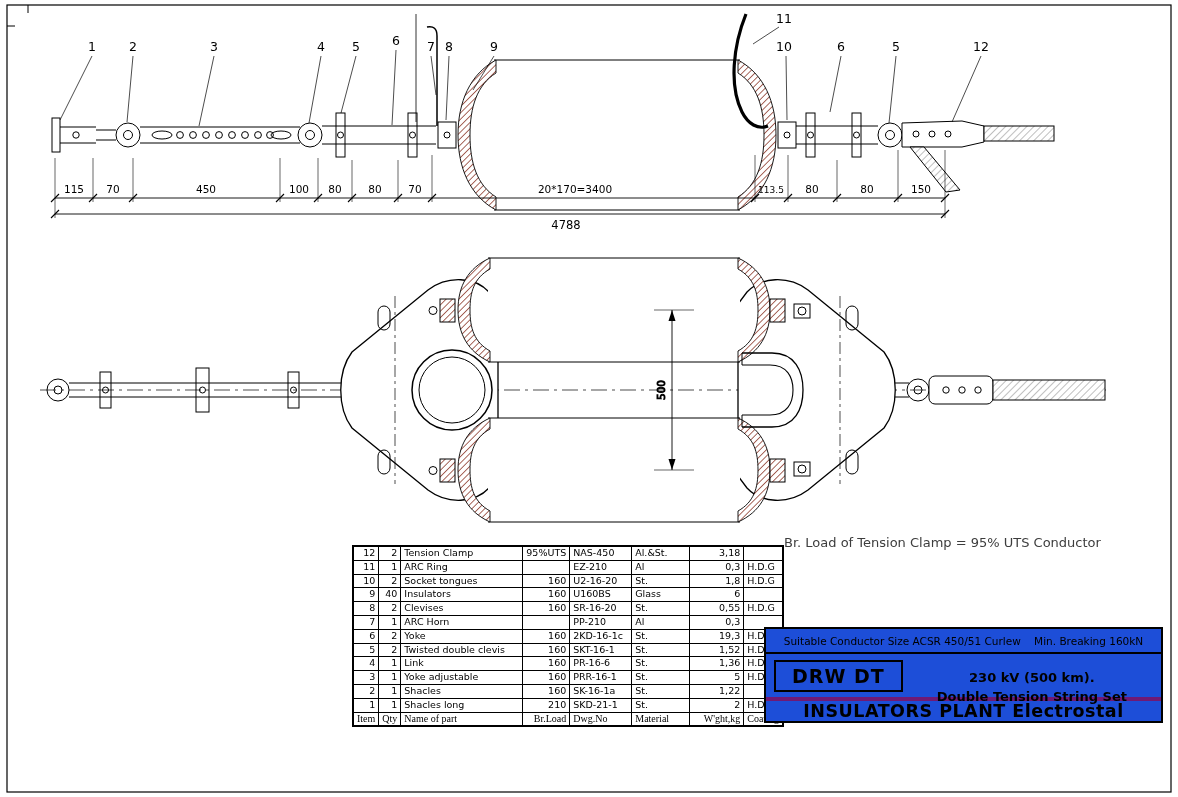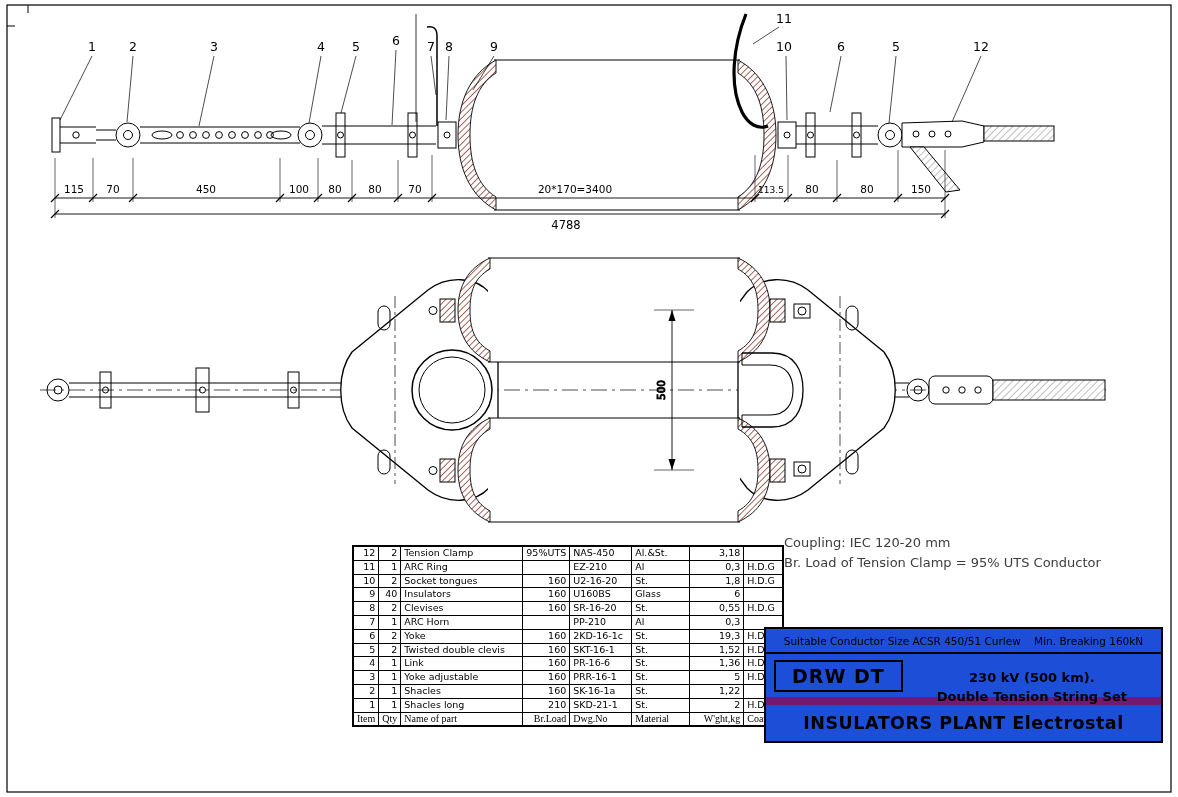--- a/index.html
+++ b/index.html
@@ -19,25 +19,25 @@
   #parts td{border:1px solid #000;height:12.8px;line-height:12.8px;padding:0 3px;
             white-space:nowrap;overflow:hidden;}
   #parts{border:2px solid #000;}
   #parts .c0,#parts .c1,#parts .c3,#parts .c6{text-align:right;}
   #parts .c2,#parts .c4,#parts .c5,#parts .c7{text-align:left;}
   #parts .hdr{font-size:10px;font-family:Liberation Serif, serif;}
 
   #tb{position:absolute;left:764px;top:627px;width:399px;border:2px solid #000;background:#1d4ed8;box-sizing:border-box;}
   #tb .r1{height:23px;border-bottom:2px solid #000;font-size:10.5px;display:flex;
           align-items:center;justify-content:center;white-space:pre;}
-  #tb .r2{height:43px;border-bottom:8px solid #701a75;display:flex;align-items:center;}
+  #tb .r2{height:43px;border-bottom:4px solid #701a75;display:flex;align-items:center;}
   #tb .drwbox{border:2px solid #000;margin-left:8px;padding:3px 16px;font-size:19px;
               font-weight:bold;letter-spacing:1px;white-space:nowrap;}
   #tb .r2right{flex:1;text-align:center;font-weight:bold;font-size:13px;line-height:1.4;margin-top:24px;}
-  #tb .r3{height:36px;display:flex;align-items:center;justify-content:center;
+  #tb .r3{height:20px;display:flex;align-items:center;justify-content:center;
           font-weight:bold;font-size:17.5px;letter-spacing:0.5px;}
 </style>
 </head>
 <body>
 
 <div id="sheet">
 
 <svg id="dwg" width="1178" height="797" viewBox="0 0 1178 797">
   <defs>
     <pattern id="redhatch" patternUnits="userSpaceOnUse" width="4.5" height="4.5" patternTransform="rotate(45)">
@@ -280,21 +280,20 @@
     <line x1="654" y1="310" x2="694" y2="310" stroke-width="0.6"></line>
     <line x1="654" y1="470" x2="694" y2="470" stroke-width="0.6"></line>
     <line x1="672" y1="310" x2="672" y2="470" stroke-width="0.9"></line>
     <polygon points="672,310 668.5,321 675.5,321" fill="#000" stroke="none"></polygon>
     <polygon points="672,470 668.5,459 675.5,459" fill="#000" stroke="none"></polygon>
     <text class="dim" transform="translate(665,390) rotate(-90)">500</text>
   </g>
 </svg>
 
   <div class="notes">
-    <div>Coupling: IEC 120-20 mm</div>
     <div>Br. Load of Tension Clamp = 95% UTS Conductor</div>
   </div>
 
   <table id="parts">
     <colgroup>
       <col style="width:18px">
         <col style="width:18px">
         <col style="width:122px">
         <col style="width:38px">
       <col style="width:62px">

